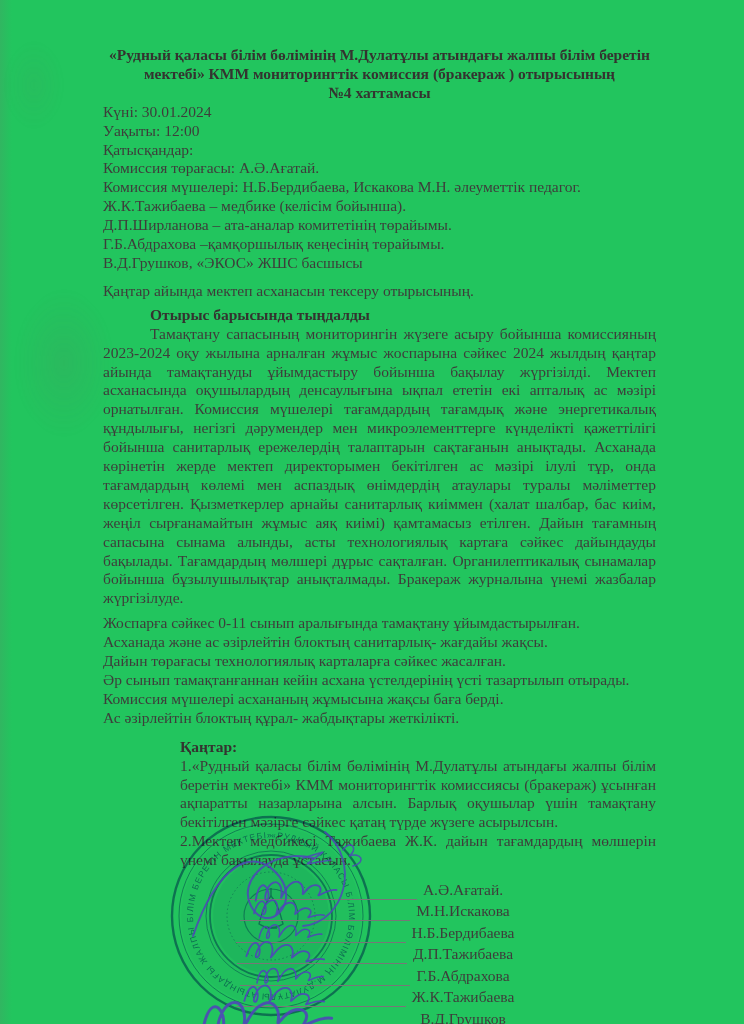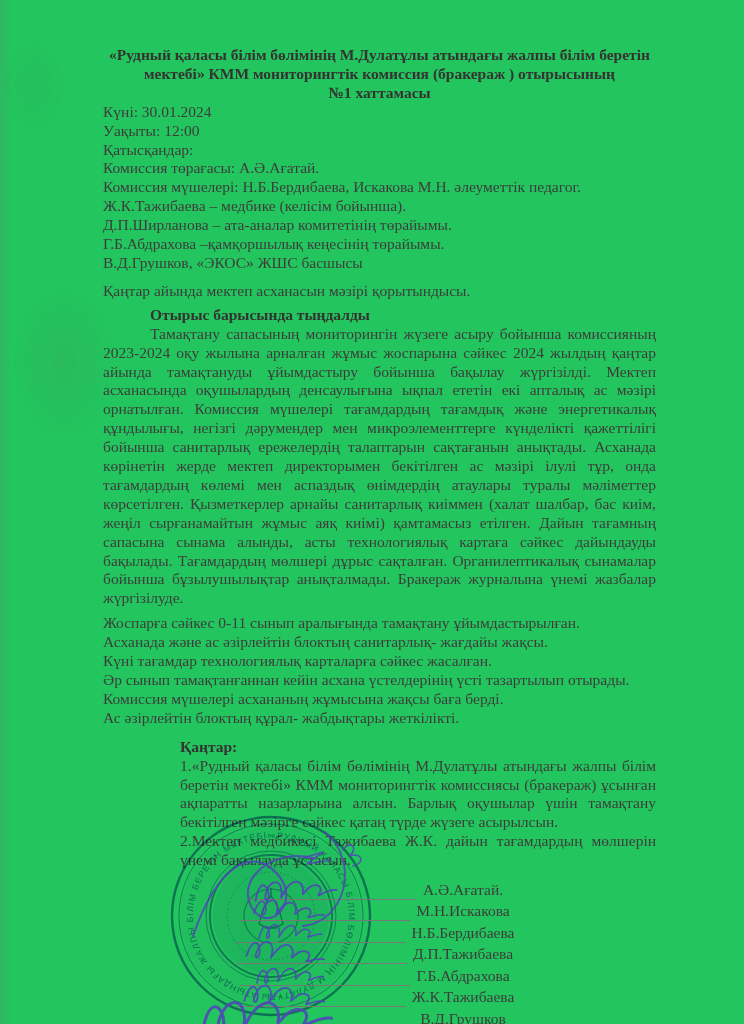--- a/index.html
+++ b/index.html
@@ -109,47 +109,47 @@
   <div class="scan-edge"></div>
   <div class="scan-blob-1"></div>
   <div class="scan-blob-2"></div>
 
   <div class="content">
 
     <div class="doc-title">
 
     <div class="title-line">«Рудный қаласы білім бөлімінің М.Дулатұлы атындағы  жалпы білім беретін</div>
         <div class="title-line">мектебі» КММ мониторингтік комиссия (бракераж ) отырысының</div>
-        <div class="title-line">№1 хаттамасы</div>
+        <div class="title-line">№4 хаттамасы</div>
       </div>
 
     <div class="meta-line">Күні: 30.01.2024</div>
     <div class="meta-line">Уақыты: 12:00</div>
     <div class="meta-line">Қатысқандар:</div>
 
     <div class="attendees">
 
     <div class="attendee-line">Комиссия төрағасы: А.Ә.Ағатай.</div>
         <div class="attendee-line">Комиссия мүшелері: Н.Б.Бердибаева, Искакова М.Н. әлеуметтік педагог.</div>
         <div class="attendee-line">Ж.К.Тажибаева – медбике (келісім бойынша).</div>
         <div class="attendee-line">Д.П.Ширланова – ата-аналар комитетінің төрайымы.</div>
         <div class="attendee-line">Г.Б.Абдрахова –қамқоршылық кеңесінің төрайымы.</div>
         <div class="attendee-line">В.Д.Грушков, «ЭКОС» ЖШС басшысы</div>
       </div>
 
-    <div class="agenda-line">Қаңтар айында мектеп асханасын мәзірі қорытындысы.</div>
+    <div class="agenda-line">Қаңтар айында мектеп асханасын тексеру отырысының.</div>
 
     <div class="heard-heading">Отырыс барысында тыңдалды</div>
     <div class="heard-paragraph">Тамақтану сапасының мониторингін жүзеге асыру бойынша комиссияның 2023-2024 оқу жылына арналған жұмыс жоспарына сәйкес 2024 жылдың қаңтар  айында тамақтануды ұйымдастыру бойынша   бақылау жүргізілді. Мектеп асханасында оқушылардың денсаулығына ықпал ететін екі апталық ас мәзірі орнатылған. Комиссия мүшелері тағамдардың   тағамдық және энергетикалық құндылығы, негізгі дәрумендер мен микроэлементтерге күнделікті қажеттілігі бойынша санитарлық ережелердің талаптарын сақтағанын анықтады. Асханада көрінетін жерде мектеп директорымен бекітілген ас мәзірі ілулі тұр, онда тағамдардың көлемі мен аспаздық өнімдердің атаулары туралы мәліметтер көрсетілген.  Қызметкерлер  арнайы санитарлық киіммен (халат шалбар, бас киім, жеңіл сырғанамайтын жұмыс аяқ киімі) қамтамасыз етілген.  Дайын тағамның сапасына сынама алынды, асты технологиялық картаға сәйкес дайындауды бақылады.  Тағамдардың мөлшері дұрыс сақталған. Органилептикалық сынамалар бойынша бұзылушылықтар анықталмады. Бракераж журналына үнемі жазбалар жүргізілуде.</div>
 
     <div class="findings">
 
     <div class="finding-line">Жоспарға сәйкес 0-11 сынып аралығында тамақтану ұйымдастырылған.</div>
         <div class="finding-line">Асханада және ас әзірлейтін блоктың  санитарлық- жағдайы жақсы.</div>
-        <div class="finding-line">Күні тағамдар технологиялық карталарға сәйкес жасалған.</div>
+        <div class="finding-line">Дайын төрағасы технологиялық карталарға сәйкес жасалған.</div>
         <div class="finding-line">Әр сынып тамақтанғаннан кейін асхана үстелдерінің үсті тазартылып отырады. Комиссия мүшелері асхананың жұмысына жақсы баға берді.</div>
         <div class="finding-line">Ас әзірлейтін блоктың құрал- жабдықтары жеткілікті.</div>
       </div>
 
     <div class="decision-section">
       <div class="decision-heading">Қаңтар:</div>
       <div>
 
       <div class="decision-para">1.«Рудный қаласы білім бөлімінің М.Дулатұлы атындағы жалпы білім беретін мектебі» КММ мониторингтік комиссиясы (бракераж) ұсынған ақпаратты назарларына алсын. Барлық оқушылар үшін тамақтану бекітілген мәзірге сәйкес қатаң түрде жүзеге асырылсын.</div>
           <div class="decision-para">2.Мектеп медбикесі Тажибаева Ж.К. дайын тағамдардың мөлшерін үнемі бақылауда ұстасын.</div>

